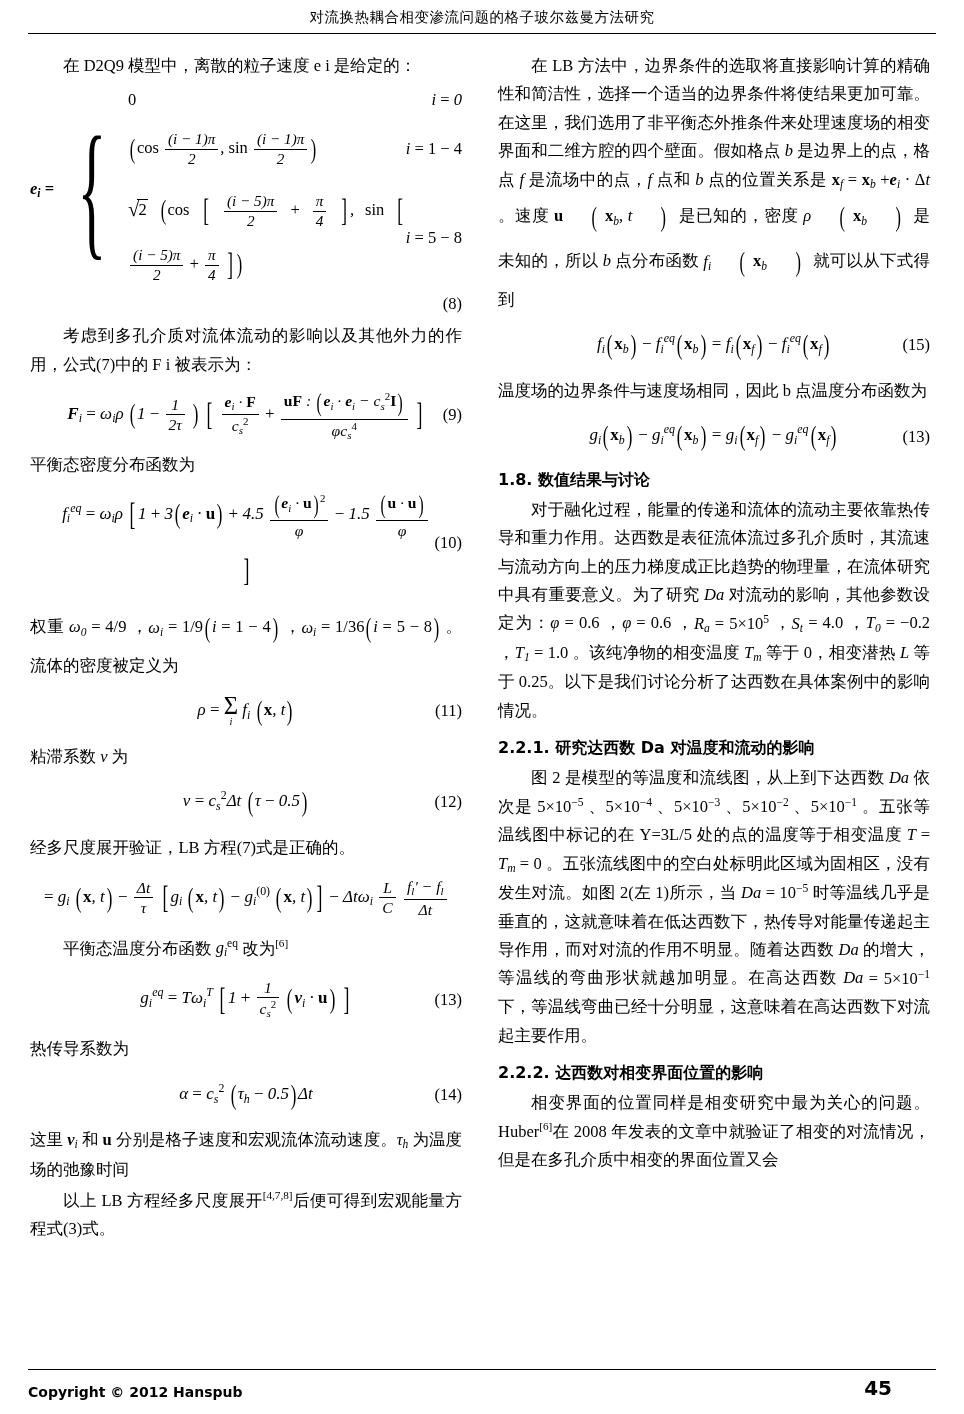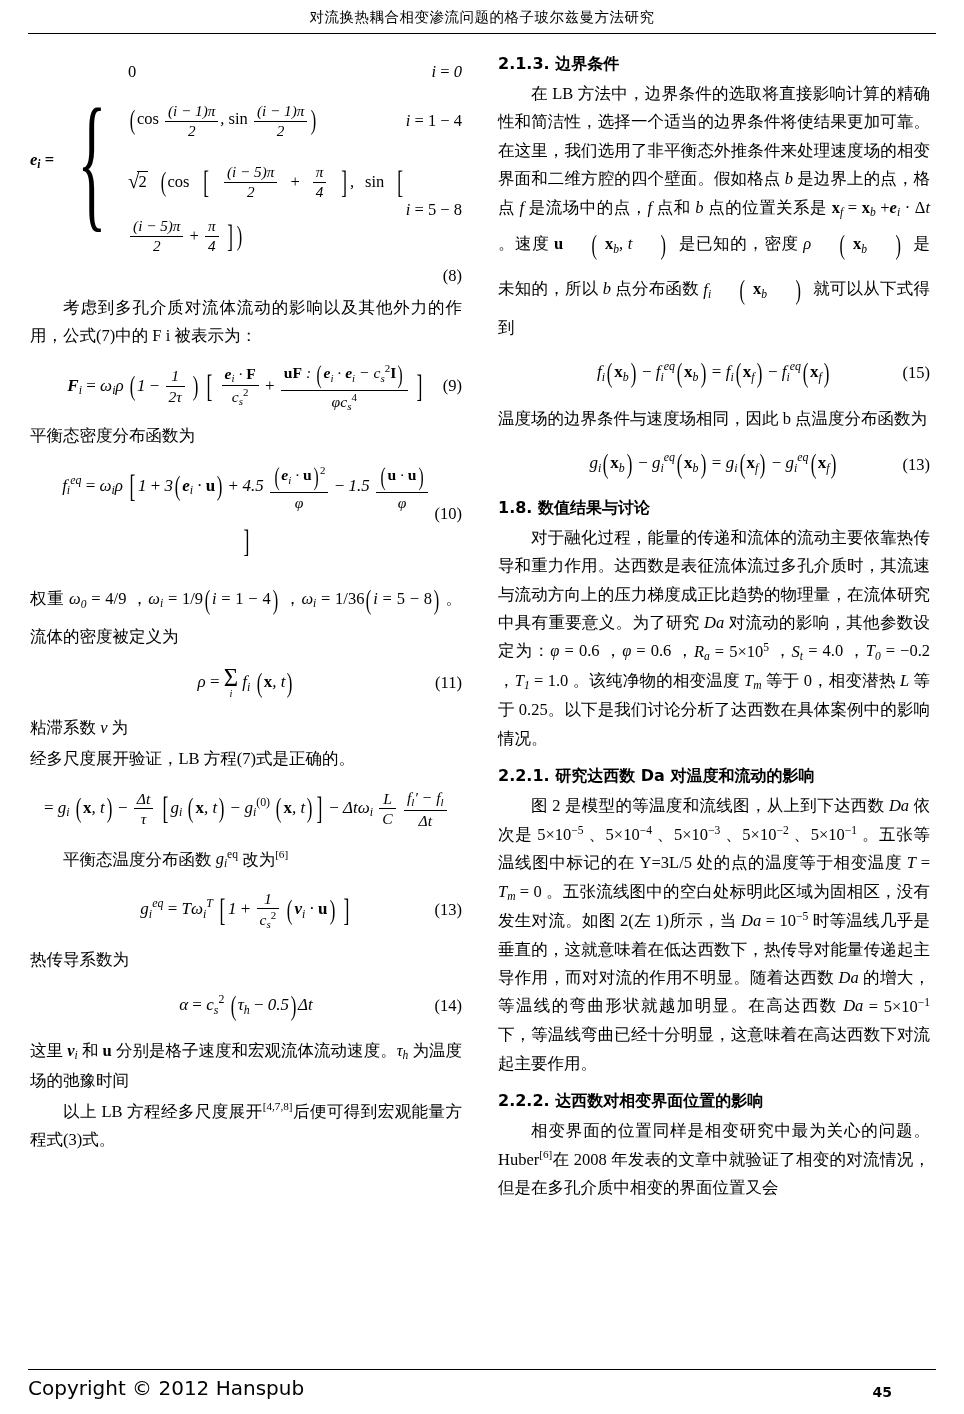--- a/index.html
+++ b/index.html
@@ -46,30 +46,30 @@
     left: 28px;
     width: 908px;
     height: 1px;
     background: #000;
   }
   .footer-left {
     position: absolute;
     bottom: 14px;
     left: 28px;
     font-family: "DejaVu Sans", sans-serif;
-    font-size: 20px;
-    font-weight: normal;
+    font-size: 14px;
+    font-weight: bold;
     margin-top: 19px;
   }
   .footer-right {
     position: absolute;
     bottom: 14px;
     right: 28px;
     font-family: "DejaVu Sans", sans-serif;
-    font-size: 14px;
+    font-size: 20px;
     font-weight: bold;
   }
   .col {
     position: absolute;
     top: 52px;
     width: 432px;
     font-size: 16.5px;
     line-height: 1.72;
     text-align: justify;
   }
@@ -215,20 +215,21 @@
 </head>
 <body>
 
 <div class="page">
 
   <div class="runhead">对流换热耦合相变渗流问题的格子玻尔兹曼方法研究</div>
   <div class="rule-top"></div>
 
   <div class="col col-left">
 
+    <p class="para">在 D2Q9 模型中，离散的粒子速度 e i 是给定的：</p>
 
     <div class="cases-wrap">
       <span class="cases-lhs">
         <span class="bfi">e</span><span class="sub">i</span> <span class="upr">=</span>
       </span>
       <span class="brace">{</span>
       <span class="cases-rows">
 
         <span class="case-row">
           <span class="upr">0</span>
@@ -310,20 +311,27 @@
         <span class="sum"><span class="sig">Σ</span><span class="idx">i</span></span>
         f<span class="sub">i</span> <span class="paren-big">(</span><span class="bf">x</span>, t<span class="paren-big">)</span>
       </span>
       <span class="eqno">(11)</span>
     </div>
 
     <p class="para noindent">
       粘滞系数 <i>ν</i> 为
     </p>
 
+    <div class="eq">
+      <span>
+        ν <span class="upr">=</span> c<span class="sub">s</span><span class="sup">2</span>Δt
+        <span class="paren-big">(</span>τ <span class="upr">−</span> 0.5<span class="paren-big">)</span>
+      </span>
+      <span class="eqno">(12)</span>
+    </div>
 
     <p class="para noindent">经多尺度展开验证，LB 方程(7)式是正确的。</p>
 
 
     <div class="eq eq-left indent-eq">
       <span class="upr">=</span> g<span class="sub">i</span> <span class="paren-big">(</span><span class="bf">x</span>, t<span class="paren-big">)</span>
       <span class="upr">−</span>
       <span class="frac"><span class="num">Δt</span><span class="den">τ</span></span>
       <span class="brk-big">[</span>g<span class="sub">i</span> <span class="paren-big">(</span><span class="bf">x</span>, t<span class="paren-big">)</span> <span class="upr">−</span> g<span class="sub">i</span><span class="sup">(0)</span> <span class="paren-big">(</span><span class="bf">x</span>, t<span class="paren-big">)</span><span class="brk-big">]</span>
       <span class="upr">−</span> Δtω<span class="sub">i</span>
@@ -361,21 +369,20 @@
     </p>
 
     <p class="para">
       以上 LB 方程经多尺度展开<span class="sup-ref">[4,7,8]</span>后便可得到宏观能量方程式(3)式。
     </p>
 
   </div>
 
   <div class="col col-right">
 
-    <h3 class="sec" style="margin-top:0">2.1.3.  边界条件</h3>
 
     <p class="para">
       在 LB 方法中，边界条件的选取将直接影响计算的精确性和简洁性，选择一个适当的边界条件将使结果更加可靠。在这里，我们选用了非平衡态外推条件来处理速度场的相变界面和二维方腔的四个壁面。假如格点 <i>b</i> 是边界上的点，格点 <i>f</i> 是流场中的点，<i>f</i> 点和 <i>b</i> 点的位置关系是 <span class="bf">x</span><span class="sub">f</span> <span class="upr">=</span> <span class="bf">x</span><span class="sub">b</span> <span class="upr">+</span><span class="bfi">e</span><span class="sub">i</span> · Δ<i>t</i> 。速度 <span class="bf">u</span><span class="paren-big">(</span><span class="bf">x</span><span class="sub">b</span>, <i>t</i><span class="paren-big">)</span> 是已知的，密度 <i>ρ</i><span class="paren-big">(</span><span class="bf">x</span><span class="sub">b</span><span class="paren-big">)</span> 是未知的，所以 <i>b</i> 点分布函数 <i>f<span class="sub">i</span></i><span class="paren-big">(</span><span class="bf">x</span><span class="sub">b</span><span class="paren-big">)</span> 就可以从下式得到
     </p>
 
     <div class="eq">
       <span>
         f<span class="sub">i</span><span class="paren-big">(</span><span class="bf">x</span><span class="sub">b</span><span class="paren-big">)</span>
         <span class="upr">−</span> f<span class="sub">i</span><span class="sup"><i>eq</i></span><span class="paren-big">(</span><span class="bf">x</span><span class="sub">b</span><span class="paren-big">)</span>
         <span class="upr">=</span> f<span class="sub">i</span><span class="paren-big">(</span><span class="bf">x</span><span class="sub">f</span><span class="paren-big">)</span>

